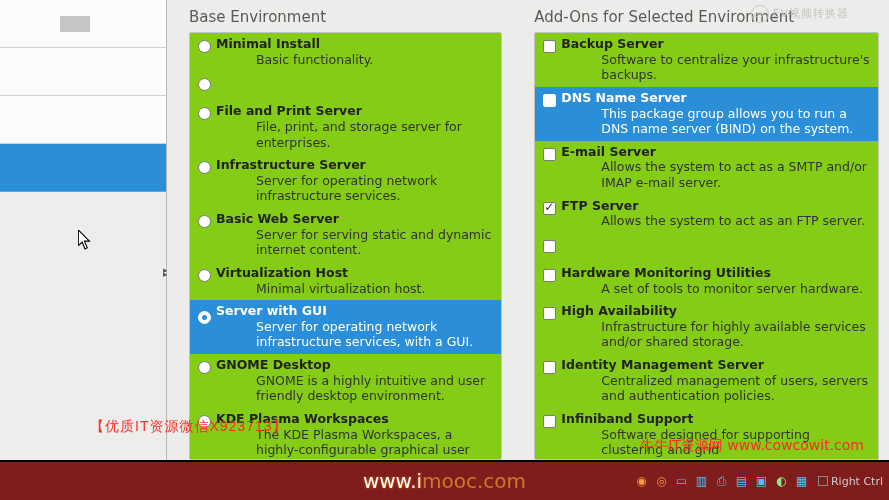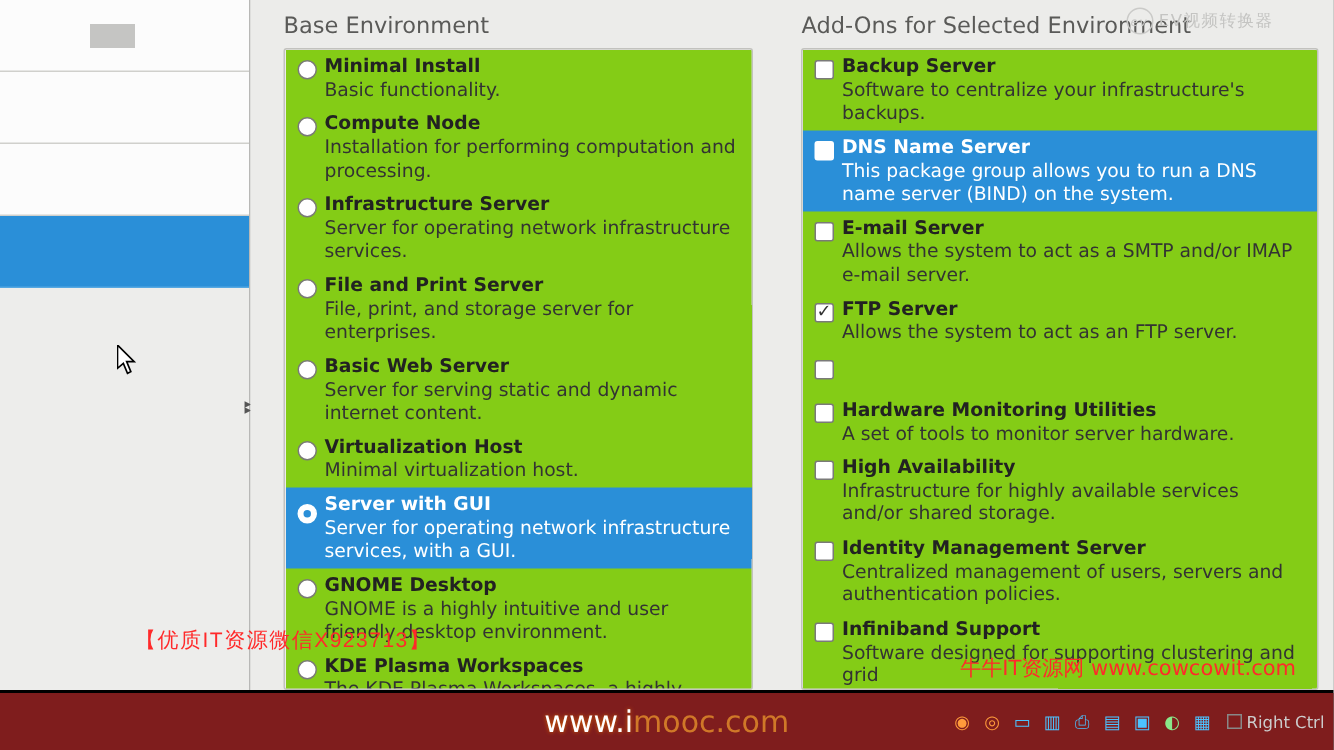--- a/index.html
+++ b/index.html
@@ -43,21 +43,21 @@
   .scroll-box::-webkit-scrollbar-track { background: #efefed; border-left: 1px solid #d6d6d2; }
   .scroll-box::-webkit-scrollbar-thumb { background: #b3b3af; border-radius: 7px; border: 3px solid #efefed; }
   
   .option-row {
     display: flex; padding: 3px 8px 4px 8px; align-items: flex-start;
     line-height: 1.25; cursor: pointer;
   }
   .option-row .ctrl { flex: 0 0 18px; margin-top: 2px; }
   .option-row .txt { flex: 1; }
   .opt-title { font-size: 12.5px; font-weight: bold; color: #222; }
-  .opt-desc { font-size: 12.5px; color: #333; }
+  .opt-desc { font-size: 12.5px; color: #333; margin-left: 40px; }
   
   .radio-ctrl {
     width: 13px; height: 13px; border: 1.5px solid #7a7a78; border-radius: 50%;
     display: inline-flex; align-items: center; justify-content: center; background:#fff;
   }
   .radio-ctrl.sel::after {
     content: ""; width: 5px; height: 5px; border-radius: 50%; background: #fff;
   }
   .radio-ctrl.sel { border-color: #fff; background: #2a8fd8; }
   
@@ -152,37 +152,33 @@
       <div class="scroll-box" id="base-env-list">
           <div class="option-row">
             <span class="ctrl"><span class="radio-ctrl"></span></span>
             <span class="txt">
               <div class="opt-title">Minimal Install</div>
               <div class="opt-desc">Basic functionality.</div>
             </span>
           </div>
           <div class="option-row">
             <span class="ctrl"><span class="radio-ctrl"></span></span>
-            <span class="txt">
-              <div class="opt-title">Compute Node</div>
-              <div class="opt-desc">Installation for performing computation and processing.</div>
+          </div>
+          <div class="option-row">
+            <span class="ctrl"><span class="radio-ctrl"></span></span>
+            <span class="txt">
+              <div class="opt-title">File and Print Server</div>
+              <div class="opt-desc">File, print, and storage server for enterprises.</div>
             </span>
           </div>
           <div class="option-row">
             <span class="ctrl"><span class="radio-ctrl"></span></span>
             <span class="txt">
               <div class="opt-title">Infrastructure Server</div>
               <div class="opt-desc">Server for operating network infrastructure services.</div>
-            </span>
-          </div>
-          <div class="option-row">
-            <span class="ctrl"><span class="radio-ctrl"></span></span>
-            <span class="txt">
-              <div class="opt-title">File and Print Server</div>
-              <div class="opt-desc">File, print, and storage server for enterprises.</div>
             </span>
           </div>
           <div class="option-row">
             <span class="ctrl"><span class="radio-ctrl"></span></span>
             <span class="txt">
               <div class="opt-title">Basic Web Server</div>
               <div class="opt-desc">Server for serving static and dynamic internet content.</div>
             </span>
           </div>
           <div class="option-row">

